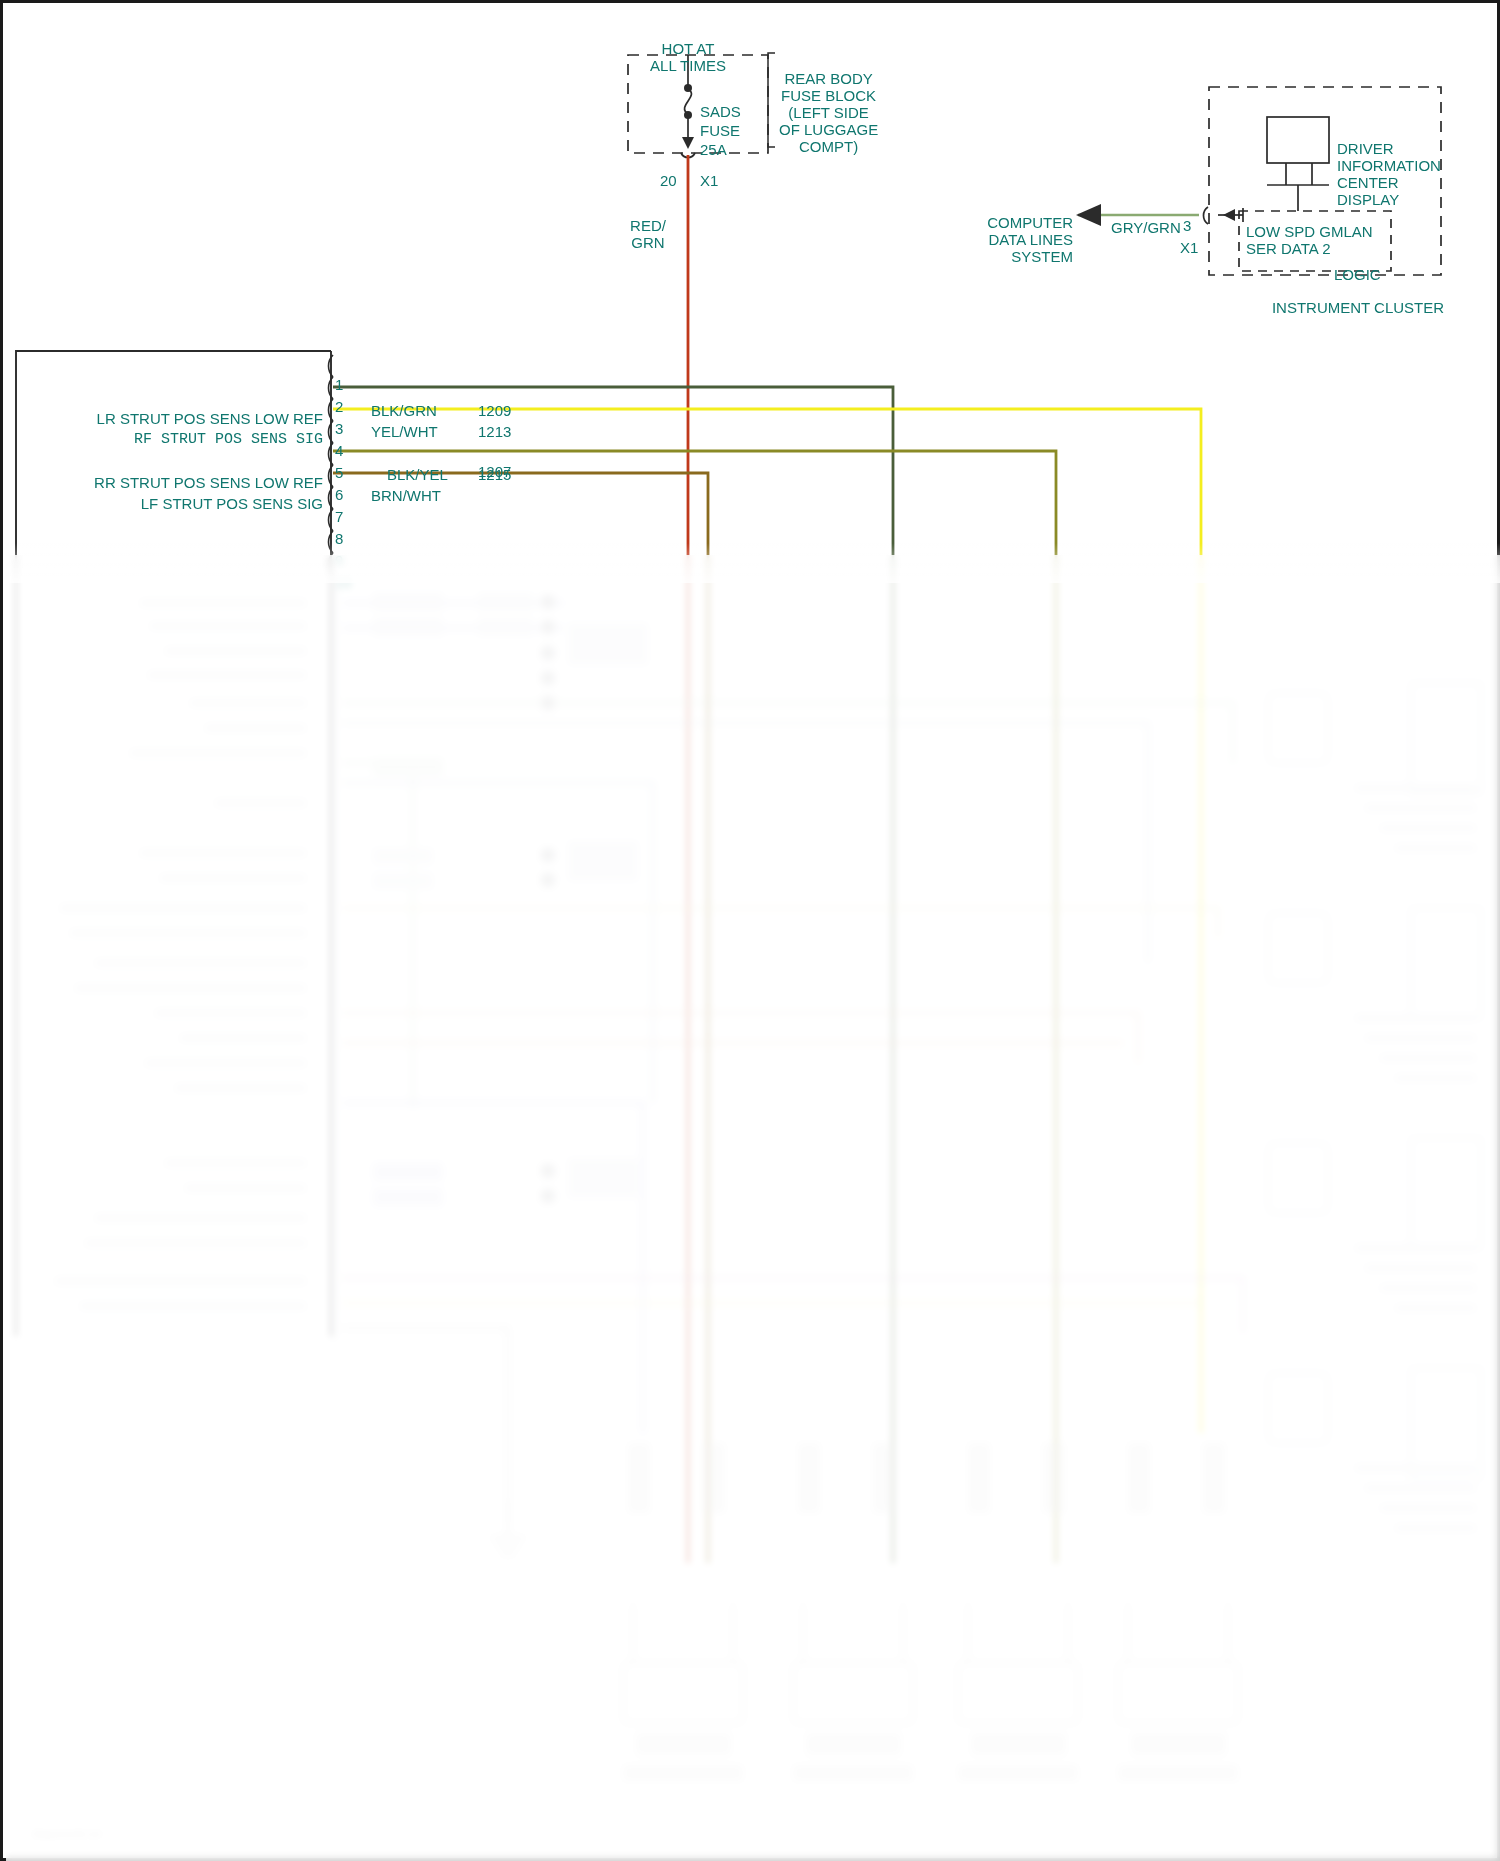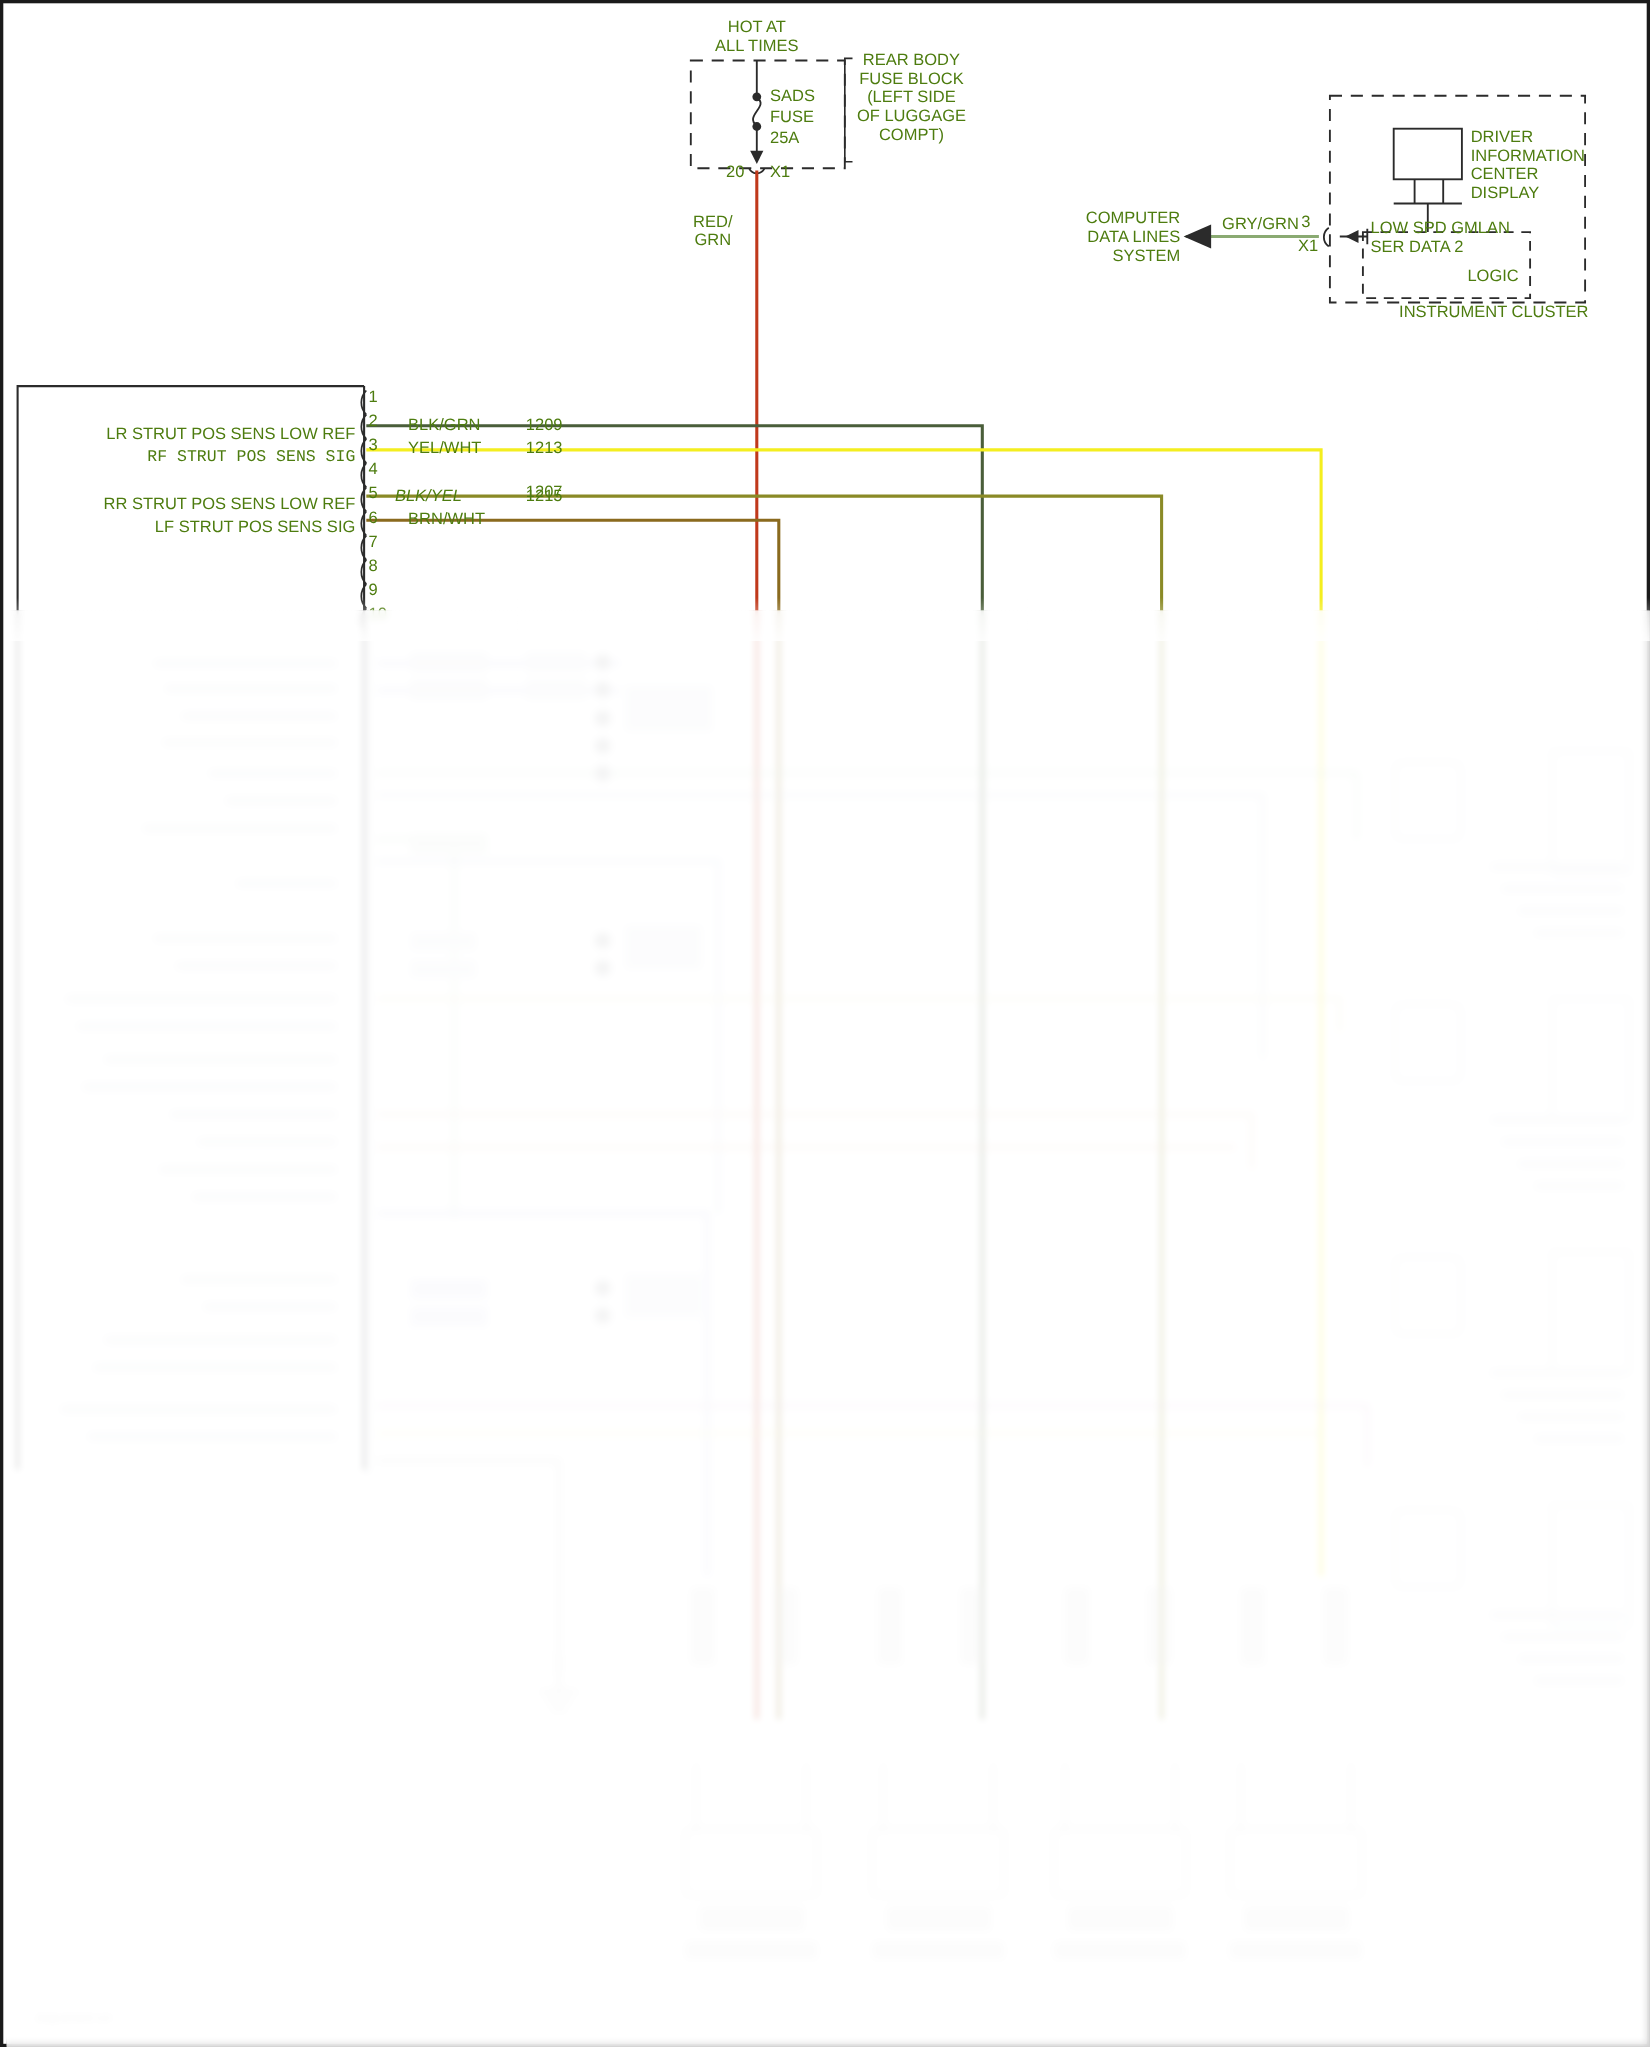--- a/index.html
+++ b/index.html
@@ -6,21 +6,21 @@
   body{
     font-family:"Liberation Sans", sans-serif;
     width:1500px;height:1861px;overflow:hidden;position:relative;
   }
   #page{
     position:relative;width:1500px;height:1861px;background:#fff;
     box-sizing:border-box;border:3px solid #1a1a1a;
   }
   .layer{position:absolute;left:0;top:0;width:1500px;height:1861px;}
   svg.layer{pointer-events:none;}
-  .txt{position:absolute;color:#4d7c0f;font-size:15px;line-height:17px;white-space:pre;}
+  .txt{position:absolute;color:#0f766e;font-size:15px;line-height:17px;white-space:pre;margin-top:24px;}
   .txt.r{text-align:right;}
   .txt.c{text-align:center;}
 
   
   #fade-overlay{
     position:absolute;left:3px;top:552px;width:1494px;height:1306px;
     background:rgba(255,255,255,0.80);
     backdrop-filter:blur(3px);
     -webkit-backdrop-filter:blur(3px);
     pointer-events:none;z-index:50;
@@ -307,21 +307,21 @@
 
   <div class="txt r" style="left:60px;top:383px;width:260px;">LR STRUT POS SENS LOW REF</div>
   <div class="txt" style="left:368px;top:375px;">BLK/GRN</div>
   <div class="txt" style="left:475px;top:375px;">1209</div>
 
   <div class="txt r" style="left:60px;top:404px;width:260px;font-family:Liberation Mono, monospace;">RF STRUT POS SENS SIG</div>
   <div class="txt" style="left:368px;top:396px;">YEL/WHT</div>
   <div class="txt" style="left:475px;top:396px;">1213</div>
 
   <div class="txt r" style="left:60px;top:447px;width:260px;">RR STRUT POS SENS LOW REF</div>
-  <div class="txt" style="left:356px;top:439px;font-style:italic;">BLK/YEL</div>
+  <div class="txt" style="left:384px;top:439px;">BLK/YEL</div>
   <div class="txt" style="left:475px;top:439px;">1215</div>
 
   <div class="txt r" style="left:60px;top:468px;width:260px;">LF STRUT POS SENS SIG</div>
   <div class="txt" style="left:368px;top:460px;">BRN/WHT</div>
   <div class="txt" style="left:475px;top:436px;">1207</div>
 
   <div id="fade-grad"></div>
   <div id="fade-overlay"></div>
 
   <div class="wmark">diagramweb.net</div>

